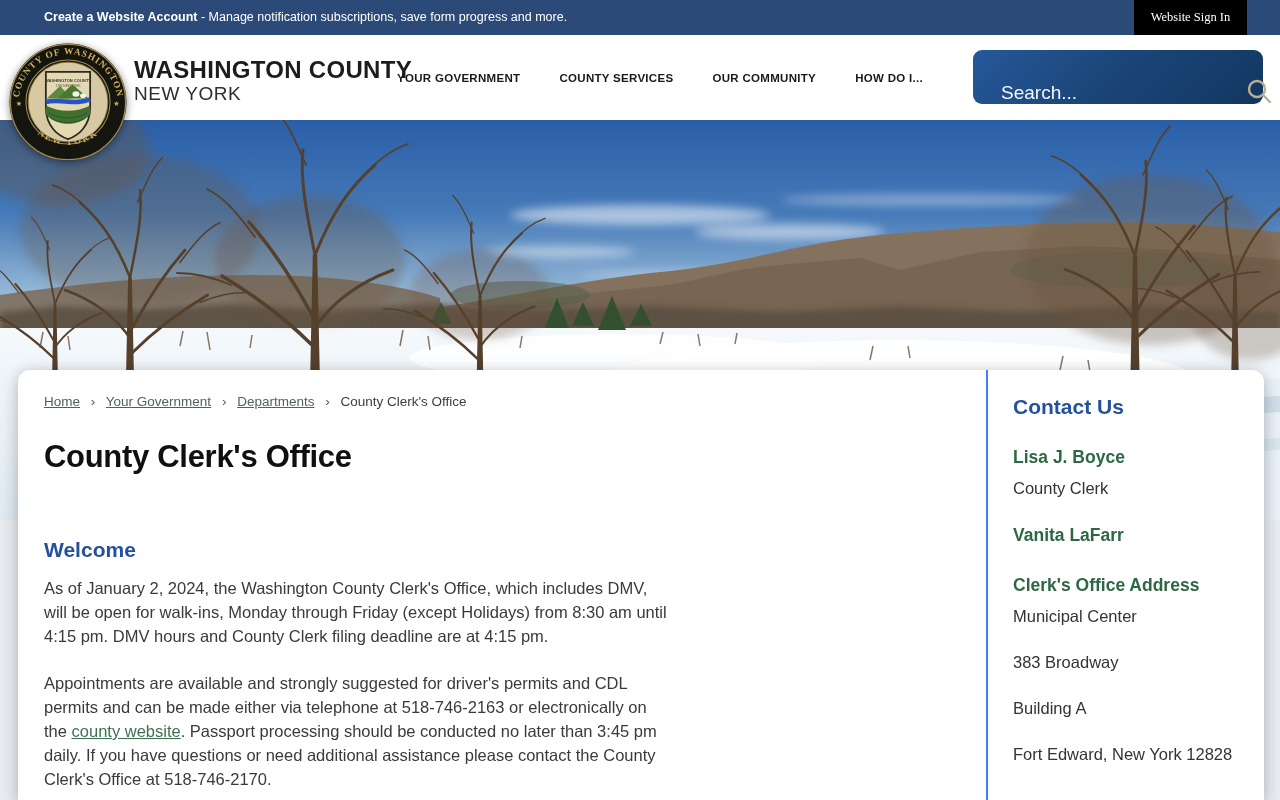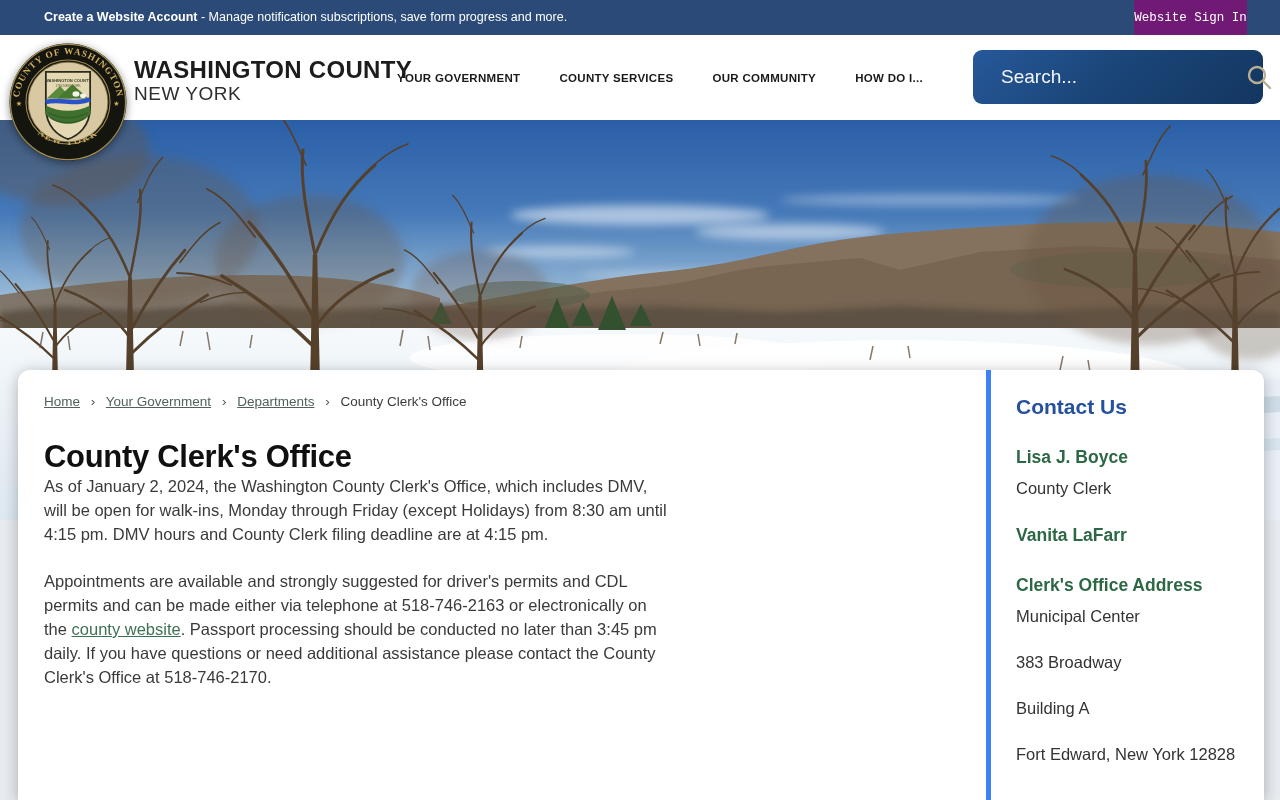--- a/index.html
+++ b/index.html
@@ -3,44 +3,44 @@
 <meta charset="utf-8">
 <style>
   * { margin:0; padding:0; box-sizing:border-box; }
   html,body { width:1280px; height:800px; overflow:hidden; }
   body { font-family:"Liberation Sans", sans-serif; background:#e8ecf0; position:relative; }
 
   
   .topbar { position:absolute; left:0; top:0; width:1280px; height:35px; background:#2b4a77; z-index:6; }
   .topbar-msg { position:absolute; left:44px; top:0; height:35px; line-height:35px; color:#fff; font-size:12.5px; }
   .topbar-msg b { font-weight:700; }
-  .signin-btn { position:absolute; right:33px; top:0; width:113px; height:35px; background:#701a75; border:none; color:#fff; font-size:12.5px; font-family:Liberation Mono, monospace; cursor:pointer; }
+  .signin-btn { position:absolute; right:33px; top:0; width:113px; height:35px; background:#000000; border:none; color:#fff; font-size:12.5px; font-family:Liberation Serif, serif; cursor:pointer; }
 
   
   .header { position:absolute; left:0; top:35px; width:1280px; height:85px; background:#ffffff; z-index:4; }
   .logo-wrap { position:absolute; left:6px; top:40px; width:124px; height:124px; z-index:7; filter:drop-shadow(0 2px 4px rgba(0,0,0,.45)); }
   .brand { position:absolute; left:134px; top:57px; z-index:5; }
   .brand-name { font-size:24px; font-weight:700; color:#1c1c1c; letter-spacing:.3px; line-height:26px; }
   .brand-state { font-size:19px; font-weight:400; color:#2e2e2e; letter-spacing:.5px; line-height:22px; }
   .mainnav { position:absolute; left:397px; top:35px; width:526px; height:85px; display:flex; justify-content:space-between; align-items:center; z-index:5; }
   .nav-item { font-size:11.5px; font-weight:700; color:#191919; letter-spacing:.3px; cursor:pointer; white-space:nowrap; }
-  .searchbox { position:absolute; left:973px; top:50px; width:290px; height:54px; border-radius:9px; background:linear-gradient(135deg,#26589a 0%,#1b4679 45%,#133660 100%); z-index:5; display:flex; align-items:center; padding:0 22px 0 28px; }
+  .searchbox { position:absolute; left:973px; top:50px; width:290px; height:54px; border-radius:9px; background:linear-gradient(135deg,#26589a 0%,#1b4679 45%,#133660 100%); z-index:5; display:flex; align-items:flex-end; padding:0 22px 0 28px; }
   .searchbox input { flex:1; background:transparent; border:none; outline:none; color:#fff; font-size:19px; font-family:inherit; }
   .searchbox input::placeholder { color:#fff; opacity:.95; }
   .search-icon { width:26px; height:26px; flex:0 0 auto; cursor:pointer; }
 
   
   .hero { position:absolute; left:0; top:120px; width:1280px; height:400px; z-index:0; }
 
   
   .card { position:absolute; left:18px; top:370px; width:1246px; height:430px; background:#fff; border-radius:12px 12px 0 0; box-shadow:0 3px 16px rgba(0,0,0,.28); z-index:2; display:flex; overflow:hidden; }
   .leftnav { width:284px; flex:0 0 auto; background:#29548e; border-radius:12px 0 0 0; padding:30px 36px 0 32px; }
   .leftnav a { display:block; color:#fff; font-size:17px; line-height:26px; text-decoration:none; margin-bottom:28px; cursor:pointer; }
   .maincol { flex:1 1 auto; padding:24px 33px 0 26px; }
-  .rightcol { width:278px; flex:0 0 auto; border-left:5px solid #3b82f6; padding:24px 10px 0 25px; }
+  .rightcol { width:278px; flex:0 0 auto; border-left:2px solid #3b82f6; padding:24px 10px 0 25px; }
 
   
   .breadcrumb { font-size:13.5px; color:#4d4d4d; margin-bottom:30px; }
   .breadcrumb a { color:#50625a; text-decoration:underline; cursor:pointer; }
   .crumb-sep { color:#555; margin:0 7px; }
   .crumb-current { color:#3d3d3d; }
 
   .page-title { font-size:31px; font-weight:700; color:#101010; letter-spacing:-.3px; line-height:36px; }
   .welcome-h { margin-top:62px; font-size:21px; font-weight:700; color:#24509e; line-height:26px; margin-bottom:14px; }
   .para { font-size:16.5px; color:#3a3a3a; line-height:23.8px; margin-bottom:24px; max-width:627px; }
@@ -251,20 +251,21 @@
       <a>Home</a>
       <span class="crumb-sep">›</span>
       <a>Your Government</a>
       <span class="crumb-sep">›</span>
       <a>Departments</a>
       <span class="crumb-sep">›</span>
       <span class="crumb-current">County Clerk's Office</span>
     </div>
 
     <h1 class="page-title">County Clerk's Office</h1>
+    <h2 class="welcome-h">Welcome</h2>
 
     <p class="para">As of January 2, 2024, the Washington County Clerk's Office, which includes DMV, will be open for walk-ins, Monday through Friday (except Holidays) from 8:30 am until 4:15 pm. DMV hours and County Clerk filing deadline are at 4:15 pm.</p>
     <p class="para"><span>Appointments are available and strongly suggested for driver's permits and CDL permits and can be made either via telephone at 518-746-2163 or electronically on the </span><a class="green-link">county website</a><span>. Passport processing should be conducted no later than 3:45 pm daily. If you have questions or need additional assistance please contact the County Clerk's Office at 518-746-2170.</span></p>
   </div>
 
   <div class="rightcol">
     <h2 class="contact-h">Contact Us</h2>
 
     <div class="person">
       <div class="person-name">Lisa J. Boyce</div>

